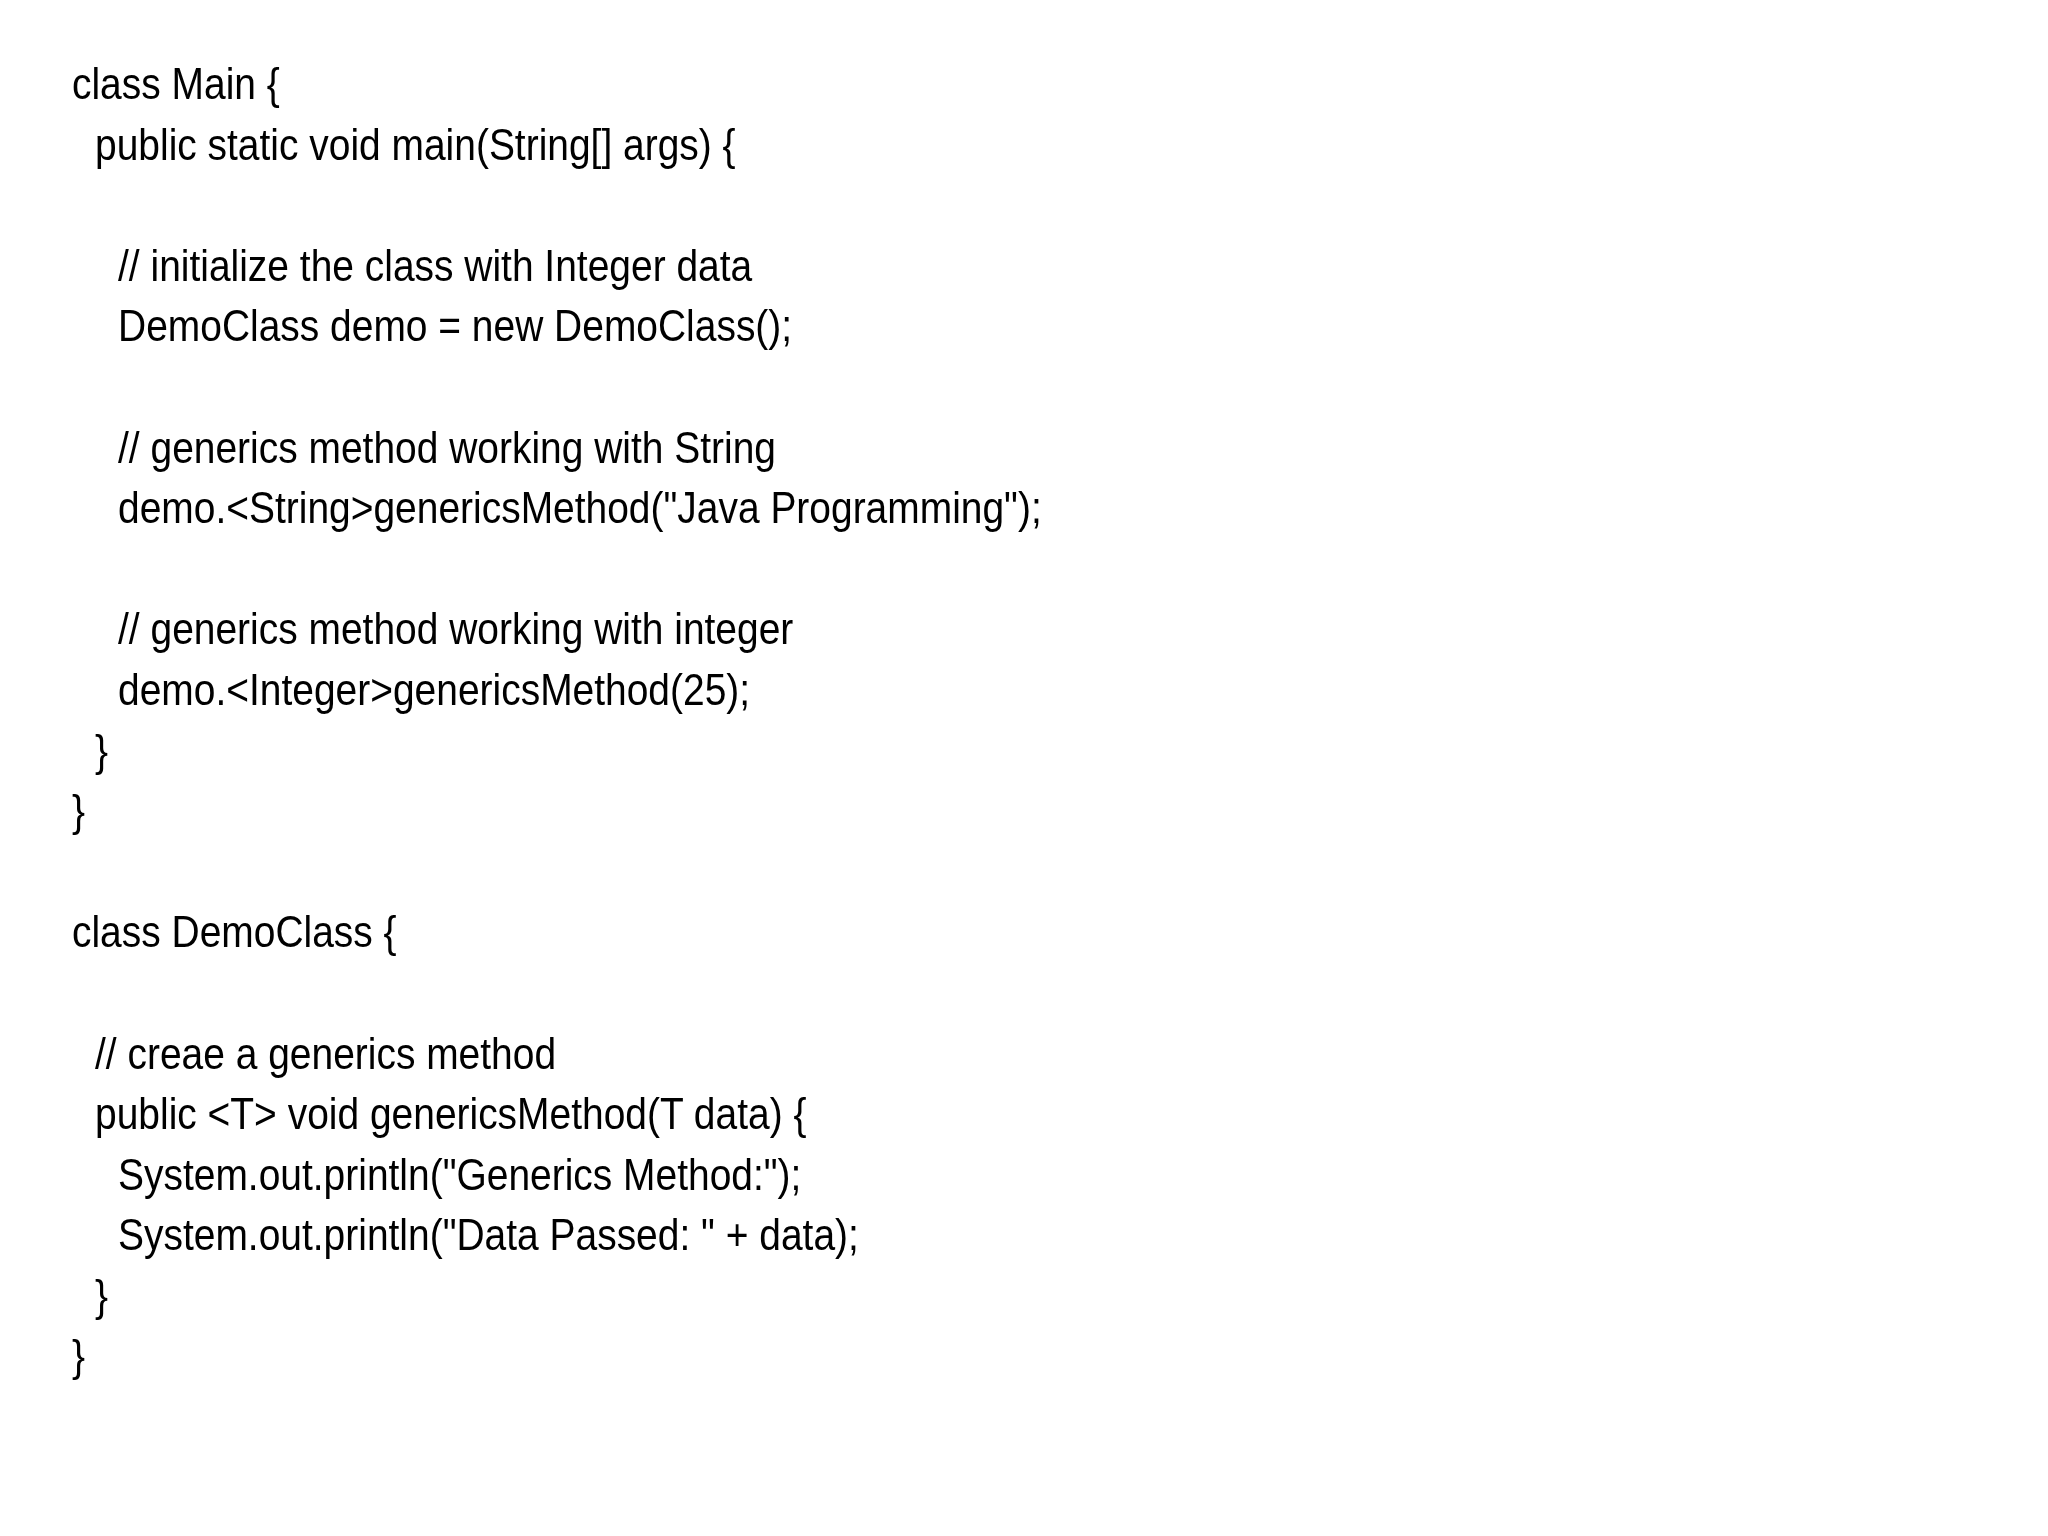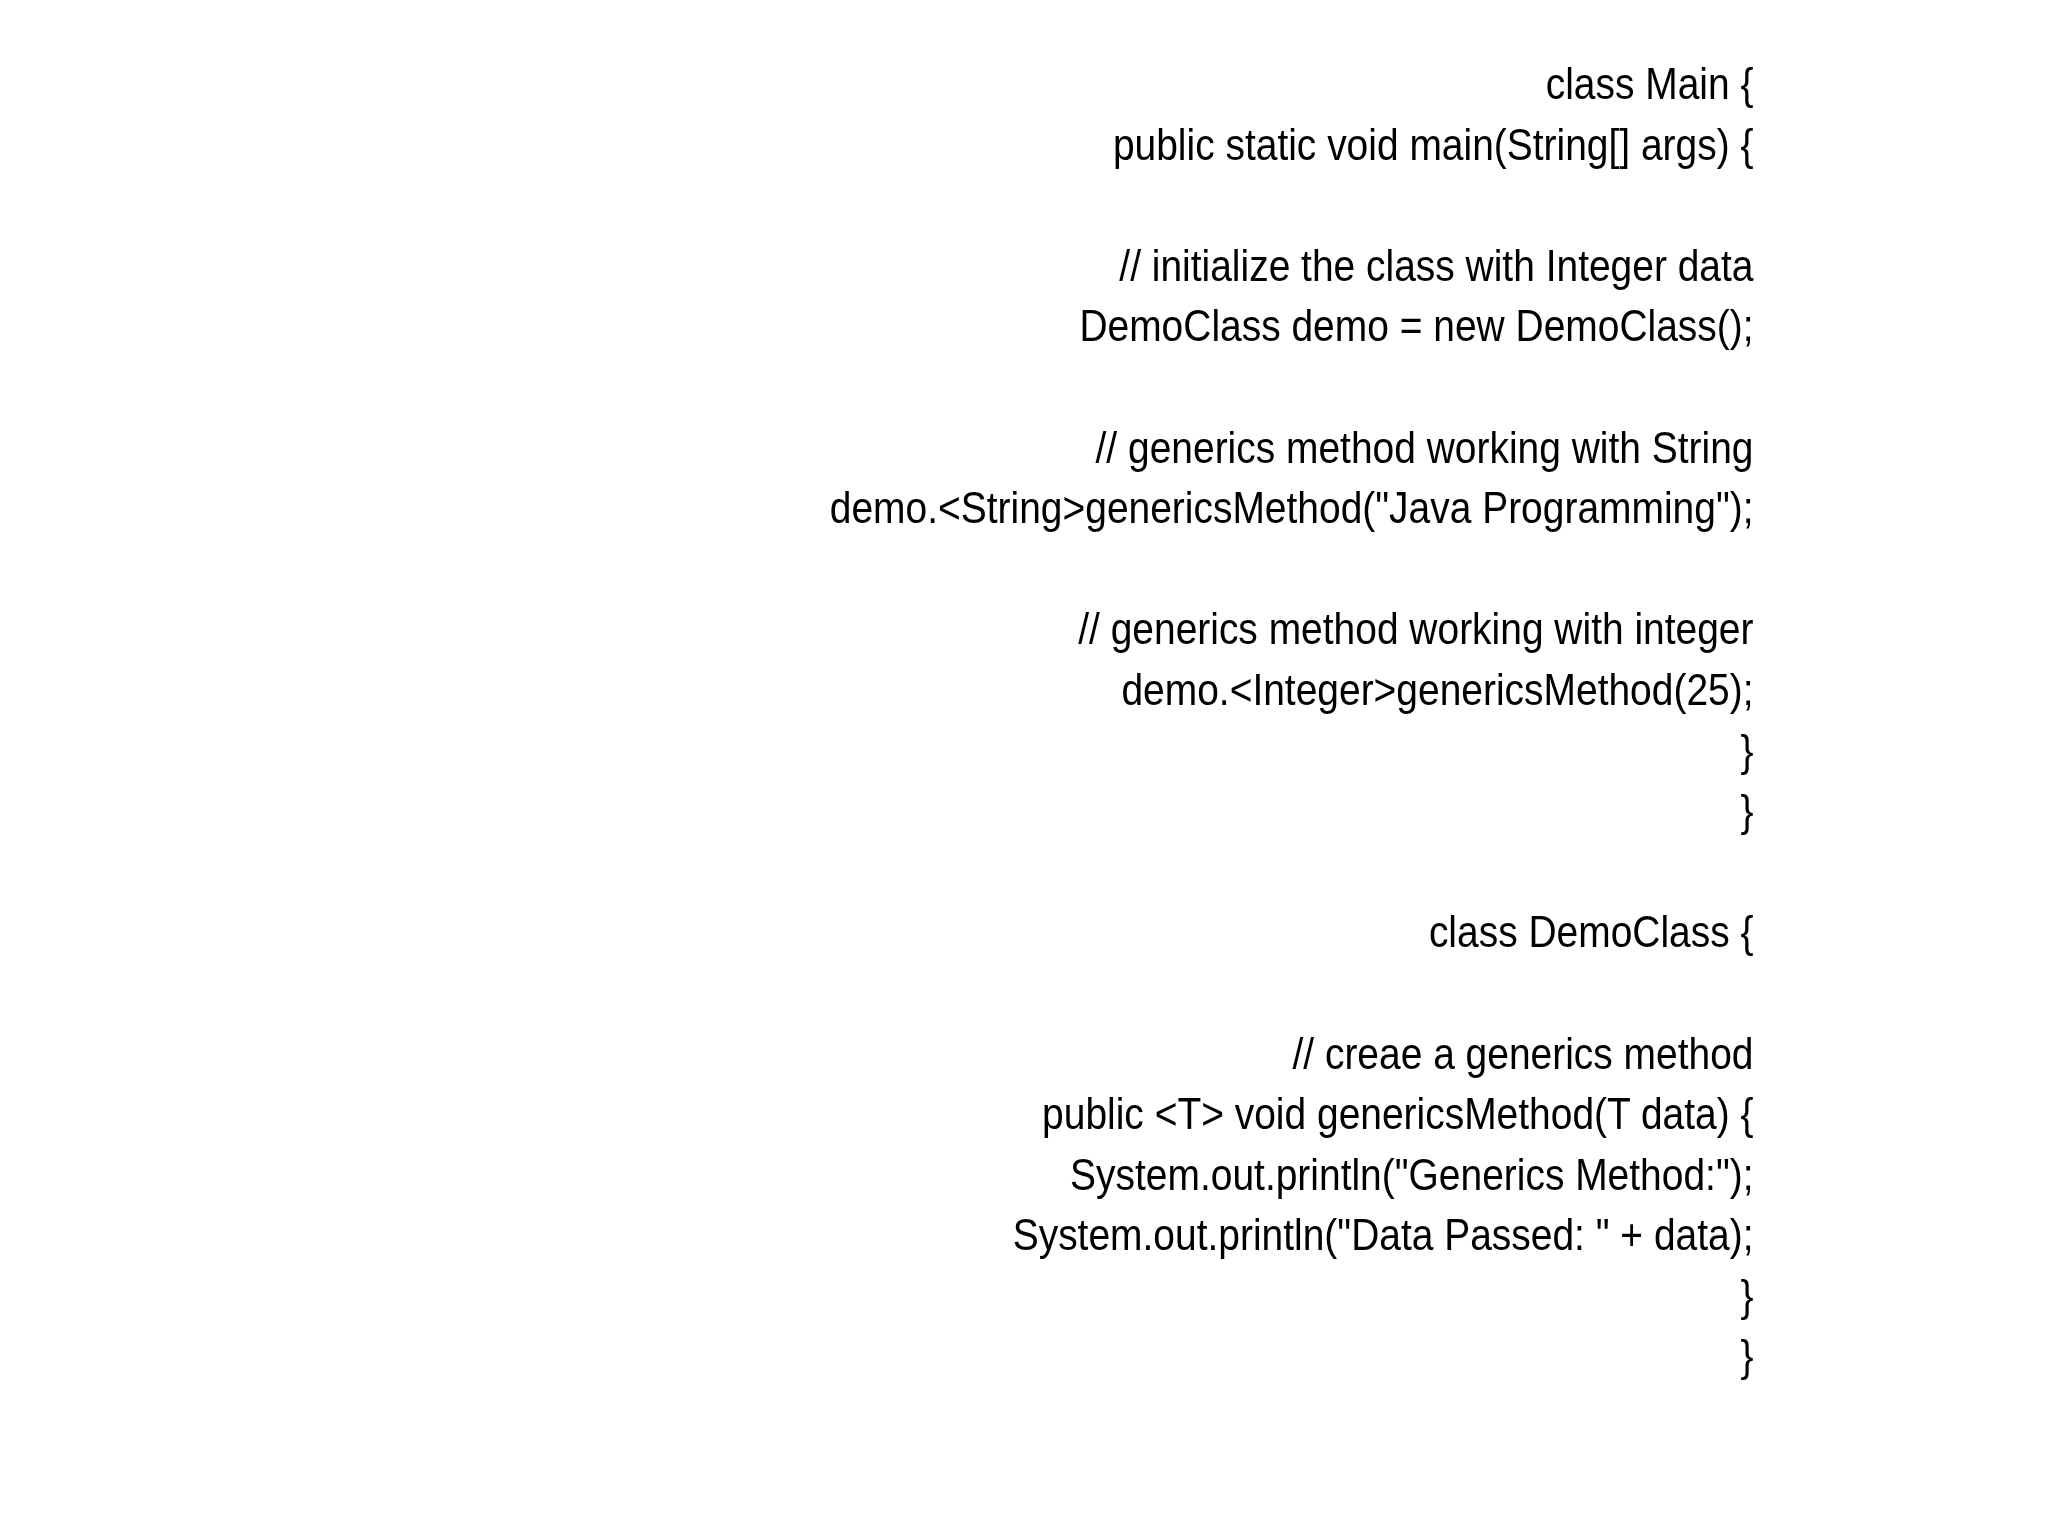--- a/index.html
+++ b/index.html
@@ -15,21 +15,20 @@
       font-family: "Liberation Sans", "DejaVu Sans", sans-serif;
       color: #000000;
     }
     .slide {
       position: absolute;
       left: 0;
       top: 0;
       width: 2048px;
       height: 1536px;
       background: #ffffff;
-      text-align: right;
     }
     .code-block {
       position: absolute;
       left: 72px;
       top: 54px;
       width: 1900px;
     }
     .code-line {
       height: 60.6px;
       line-height: 60.6px;

